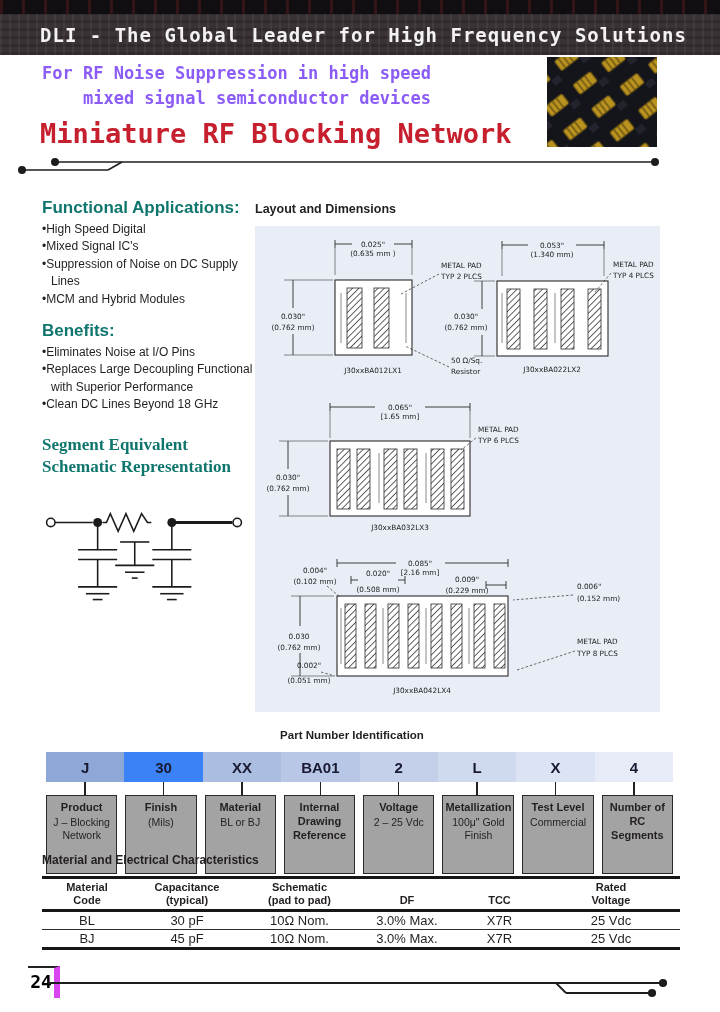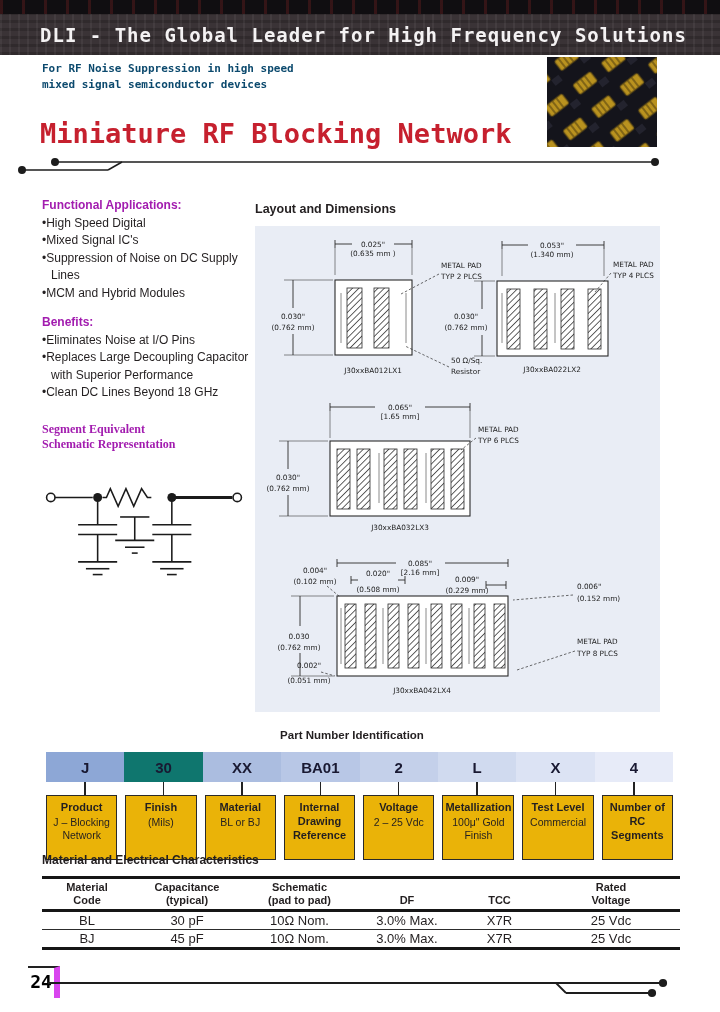--- a/index.html
+++ b/index.html
@@ -8,28 +8,28 @@
   
   .top-strip{position:absolute;left:0;top:0;width:720px;height:14px;background:#100e11;
      background-image:repeating-linear-gradient(90deg,rgba(160,40,40,.25) 0 3px,transparent 3px 22px);}
   .title-band{position:absolute;left:0;top:14px;width:720px;height:41px;background:#3a3336;
      background-image:repeating-linear-gradient(90deg,rgba(255,255,255,.05) 0 2px,transparent 2px 9px),
                       repeating-linear-gradient(0deg,rgba(0,0,0,.18) 0 3px,transparent 3px 8px);
      display:flex;align-items:center;}
   .title-band .t{margin-left:40px;color:#f4f2f3;font-family:"DejaVu Sans Mono",monospace;
      font-weight:bold;font-size:19px;letter-spacing:1px;white-space:nowrap;}
   .tagline{position:absolute;left:42px;top:61px;font-family:"DejaVu Sans Mono",monospace;
-     font-size:11px;font-weight:bold;color:#0c4a6e;line-height:1.45;white-space:pre-line;}
+     font-size:17px;font-weight:bold;color:#8b5cf6;line-height:1.45;white-space:pre-line;text-align:right;}
   .red-title{position:absolute;left:40px;top:118px;font-family:"DejaVu Sans Mono",monospace;
      font-weight:bold;font-size:27px;color:#c6202e;white-space:nowrap;}
   .photo{position:absolute;left:547px;top:57px;width:110px;height:90px;}
   .decor-top{position:absolute;left:0;top:150px;width:720px;height:28px;}
   
   .left-col{position:absolute;left:42px;top:198px;width:212px;}
-  .h-sec{font-size:12px;font-weight:bold;margin:0 0 3px 0;color:#a21caf;}
+  .h-sec{font-size:17px;font-weight:bold;margin:0 0 3px 0;color:#0f766e;}
   .h-sec.pre{white-space:pre-line;line-height:1.3;}
   ul.blist{list-style:none;margin:0 0 0 0;padding:0;}
   ul.blist li{font-size:12px;line-height:1.45;padding-left:9px;text-indent:-9px;}
   ul.blist li:before{content:"\2022 ";}
   .mt{margin-top:13px;}
   .schem-wrap{margin-top:20px;font-family:Liberation Serif, serif;}
   .schem-svg{margin-top:12px;}
   
   .layout-h{position:absolute;left:255px;top:202px;font-size:12.5px;font-weight:bold;}
   .panel{position:absolute;left:255px;top:226px;width:405px;height:486px;background:#e9edf5;}
@@ -43,21 +43,21 @@
   .ts{text-anchor:start;}
   
   .pn-h{position:absolute;left:0;top:729px;width:704px;text-align:center;font-size:11.5px;font-weight:bold;}
   .pn-band{position:absolute;left:46px;top:752px;width:627px;height:30px;display:flex;}
   .pn-band .cell{flex:1;display:flex;align-items:center;justify-content:center;
      font-size:15px;font-weight:bold;color:#191932;}
   .pn-conn{position:absolute;left:46px;top:782px;width:627px;height:13px;display:flex;}
   .pn-conn div{flex:1;display:flex;justify-content:center;}
   .pn-conn i{display:block;width:1.5px;height:13px;background:#222;}
   .pn-boxes{position:absolute;left:46px;top:795px;width:627px;display:flex;gap:8px;}
-  .pn-box{flex:1;border:1.2px solid #2a2a2a;background:#eab308;padding:5px 2px 6px 2px;text-align:center;min-height:52px;}
+  .pn-box{flex:1;border:1.2px solid #2a2a2a;background:#a3a3a3;padding:5px 2px 20px 2px;text-align:center;min-height:52px;}
   .pn-box .bt{font-size:11px;font-weight:bold;line-height:1.25;white-space:pre-line;}
   .pn-box .bd{font-size:10.5px;line-height:1.25;white-space:pre-line;margin-top:1px;}
   
   .mat-h{position:absolute;left:42px;top:853px;font-size:12px;font-weight:bold;}
   table.mat{position:absolute;left:42px;top:876px;width:638px;border-collapse:collapse;
      border-top:3px solid #161616;border-bottom:3px solid #161616;}
   table.mat th{font-size:11px;font-weight:bold;white-space:pre-line;line-height:1.15;
      padding:2px 2px 3px 2px;border-bottom:3px solid #161616;text-align:center;vertical-align:bottom;}
   table.mat td{font-size:13px;text-align:center;padding:1px 2px;}
   table.mat tr.r1 td{border-bottom:1.2px solid #2c2c2c;}
@@ -112,21 +112,21 @@
     <div class="h-sec">Functional Applications:</div>
     <ul class="blist">
       <li>High Speed Digital</li>
       <li>Mixed Signal IC's</li>
       <li>Suppression of Noise on DC Supply Lines</li>
       <li>MCM and Hybrid Modules</li>
     </ul>
     <div class="h-sec mt">Benefits:</div>
     <ul class="blist">
       <li>Eliminates Noise at I/O Pins</li>
-      <li>Replaces Large Decoupling Capacitor with Superior Performance</li>
+      <li>Replaces Large Decoupling Functional with Superior Performance</li>
       <li>Clean DC Lines Beyond 18 GHz</li>
     </ul>
     <div class="schem-wrap">
       <div class="h-sec pre">Segment Equivalent
 Schematic Representation</div>
       <svg class="schem-svg" width="205" height="137" viewBox="0 0 210 140">
         <g stroke="#1b1b1b" stroke-width="1.6" fill="none">
           <circle cx="9" cy="30" r="4.3" fill="#ffffff"></circle>
           <line x1="13.3" y1="30" x2="52" y2="30"></line>
           <polyline points="62,30 66,30 70,21 78,39 86,21 94,39 102,21 108,30 112,30"></polyline>
@@ -318,21 +318,21 @@
         <text class="d ts" x="322" y="418">METAL PAD</text>
         <text class="d ts" x="322" y="430">TYP 8 PLCS</text>
         <text class="d" x="167" y="467">J30xxBA042LX4</text>
       </g>
     </svg>
   </div>
 
   <div class="pn-h">Part Number Identification</div>
   <div class="pn-band">
     <div class="cell" style="background: rgb(141, 167, 214);">J</div>
-    <div class="cell" style="background: #0f766e;">30</div>
+    <div class="cell" style="background: #3b82f6;">30</div>
     <div class="cell" style="background: rgb(171, 189, 224);">XX</div>
     <div class="cell" style="background: rgb(184, 199, 230);">BA01</div>
     <div class="cell" style="background: rgb(196, 208, 234);">2</div>
     <div class="cell" style="background: rgb(208, 218, 239);">L</div>
     <div class="cell" style="background: rgb(220, 227, 244);">X</div>
     <div class="cell" style="background: rgb(231, 235, 248);">4</div>
   </div>
   <div class="pn-conn">
     <div>
         <i></i>

